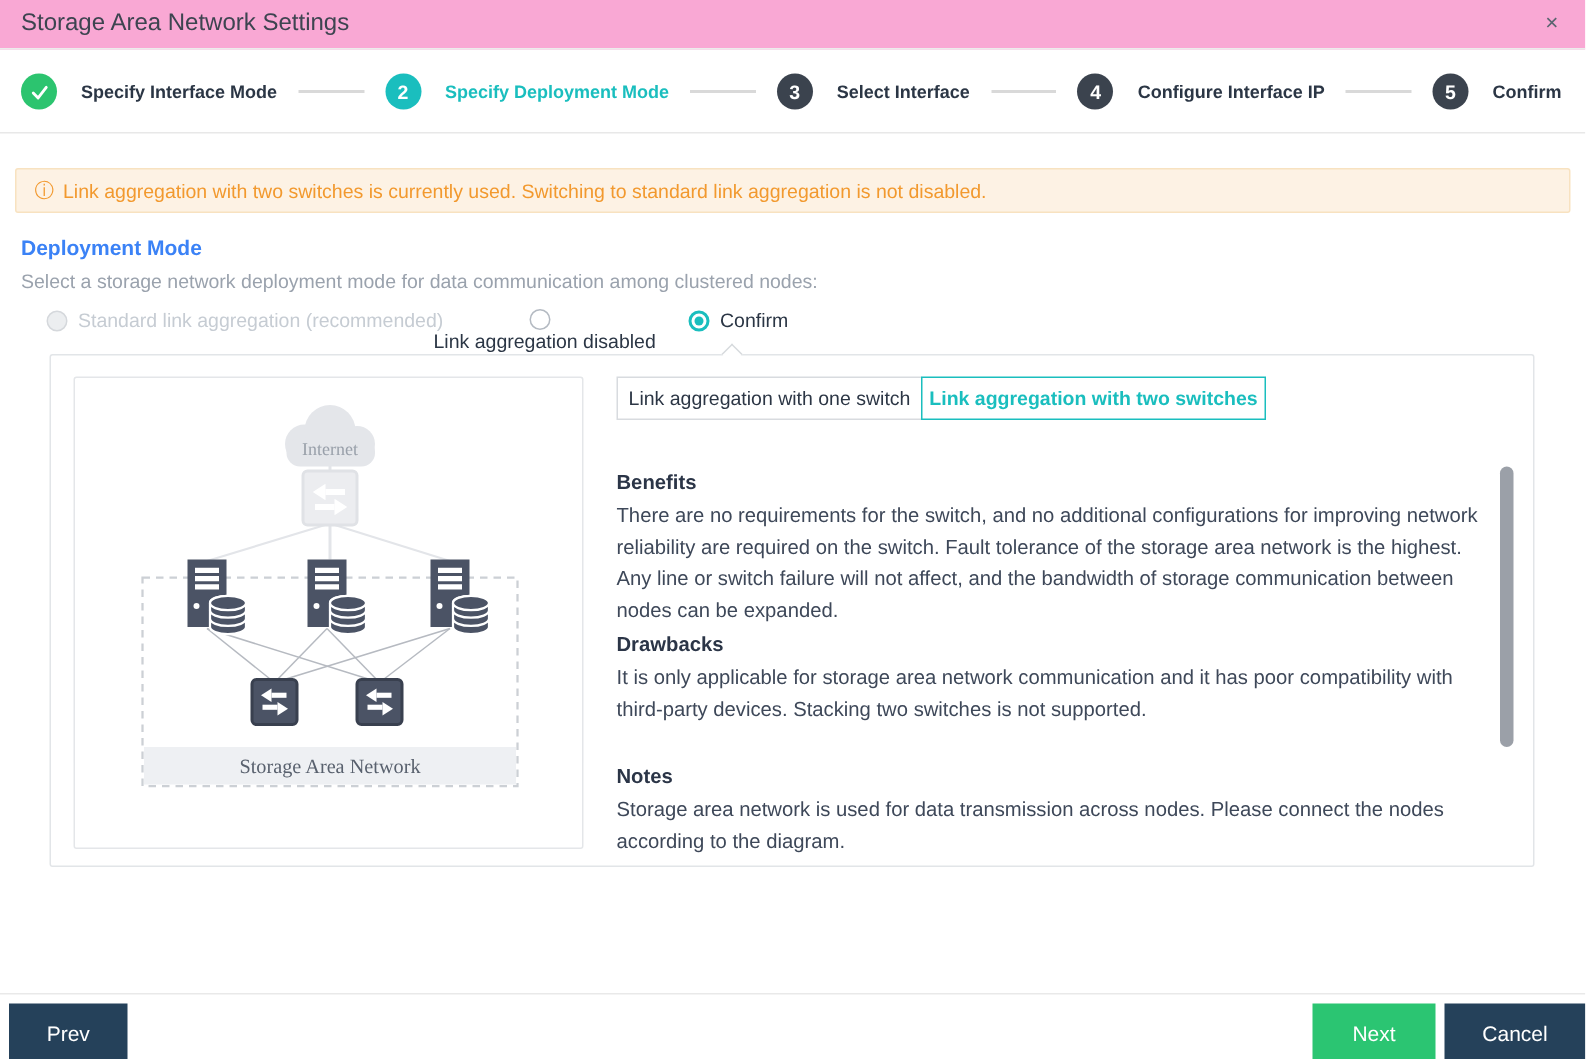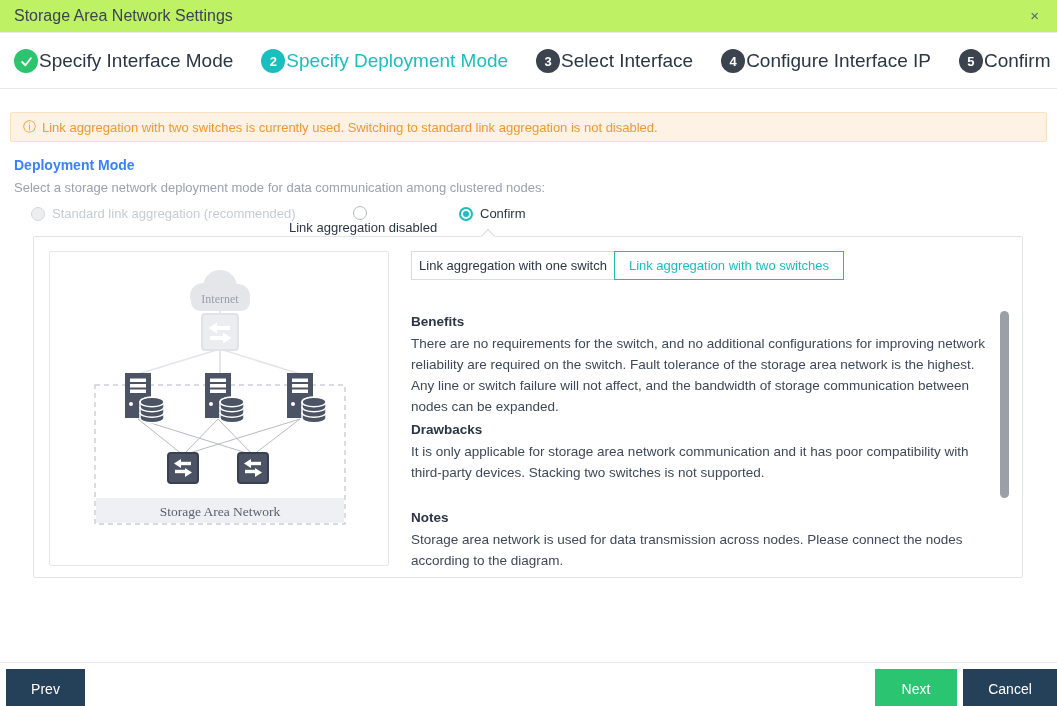--- a/index.html
+++ b/index.html
@@ -1,32 +1,32 @@
 <!DOCTYPE html>
 <html><head>
 <meta charset="utf-8">
 <style>
   * { margin:0; padding:0; box-sizing:border-box; }
   html,body { background:#fff; }
   body { font-family:"Liberation Sans", sans-serif; }
   .root { position:relative; width:1057px; height:706px; background:#fff; overflow:hidden; }
 
   
-  .header { position:absolute; left:0; top:0; width:1057px; height:33px; border-bottom:1px solid #ececec; background:#bef264; }
+  .header { position:absolute; left:0; top:0; width:1057px; height:33px; border-bottom:1px solid #ececec; background:#f9a8d4; }
   .title { position:absolute; left:14px; top:7px; font-size:16px; color:#3d4450; font-weight:500; }
   .close { position:absolute; right:18px; top:8px; font-size:15px; color:#5b6570; cursor:pointer; line-height:16px; }
 
   
   .stepper { position:absolute; left:0; top:34px; width:1057px; height:55px; border-bottom:1px solid #e8e8e8; display:flex; align-items:center; padding:0 16px 0 14px; }
   .step { display:flex; align-items:center; flex:0 0 auto; }
   .sc { width:24px; height:24px; border-radius:50%; display:flex; align-items:center; justify-content:center; color:#fff; font-size:13px; font-weight:bold; flex:0 0 auto; }
   .sc.done { background:#2cc46f; }
   .sc.active { background:#1abebe; }
   .sc.pending { background:#3b434e; }
-  .sl { margin-left:1px; font-size:19px; font-weight:normal; color:#2b3645; white-space:nowrap; }
+  .sl { margin-left:16px; font-size:12px; font-weight:bold; color:#2b3645; white-space:nowrap; }
   .sl.active { color:#1abebe; }
   .connector { flex:1 1 auto; height:2px; background:#d9d9d9; margin:0 14px; }
 
   
   .banner { position:absolute; left:10px; top:112px; width:1037px; height:30px; background:#fdf2e4; border:1px solid #f8e2c0; border-radius:2px; display:flex; align-items:center; padding:0 12px; font-size:13px; color:#f2992e; }
   .binfo { margin-right:6px; font-size:13px; }
 
   
   .dep-heading { position:absolute; left:14px; top:157px; font-size:14px; font-weight:bold; color:#3b82f6; }
   .dep-subtitle { position:absolute; left:14px; top:180px; font-size:13px; color:#9aa2ad; }
@@ -41,21 +41,21 @@
 
   
   .caret { position:absolute; left:483px; top:231px; width:10px; height:10px; background:#fff; border-left:1px solid #d7dadd; border-top:1px solid #d7dadd; transform:rotate(45deg); z-index:3; }
 
   
   .panel { position:absolute; left:33px; top:236px; width:990px; height:342px; background:#fff; border:1px solid #e2e5e8; border-radius:2px; overflow:hidden; }
   .diagram-box { position:absolute; left:15px; top:14px; width:340px; height:315px; border:1px solid #e4e6e9; border-radius:2px; background:#fff; }
 
   .tab { position:absolute; top:14px; height:29px; display:flex; align-items:center; justify-content:center; font-size:13px; background:#fff; cursor:pointer; }
   .tab1 { left:377px; width:204px; border:1px solid #d8dbdf; color:#2c3645; }
-  .tab2 { left:580px; width:230px; border:1px solid #1abebe; color:#1abebe; font-weight:normal; z-index:2; }
+  .tab2 { left:580px; width:230px; border:1px solid #1abebe; color:#1abebe; font-weight:bold; z-index:2; }
 
   .sec { position:absolute; left:377px; width:581px; }
   .sec-h { font-size:13.5px; font-weight:bold; color:#2b3547; }
   .sec-b { margin-top:4px; font-size:13.5px; color:#3e4859; line-height:21px; }
   .sec1 { top:77px; } .sec2 { top:185px; } .sec3 { top:273px; }
 
   .thumb { position:absolute; left:966px; top:74px; width:9px; height:187px; background:#9ba0a8; border-radius:5px; }
 
   
   .footer { position:absolute; left:0; top:662px; width:1057px; height:52px; background:#fff; border-top:1px solid #e9e9e9; }

